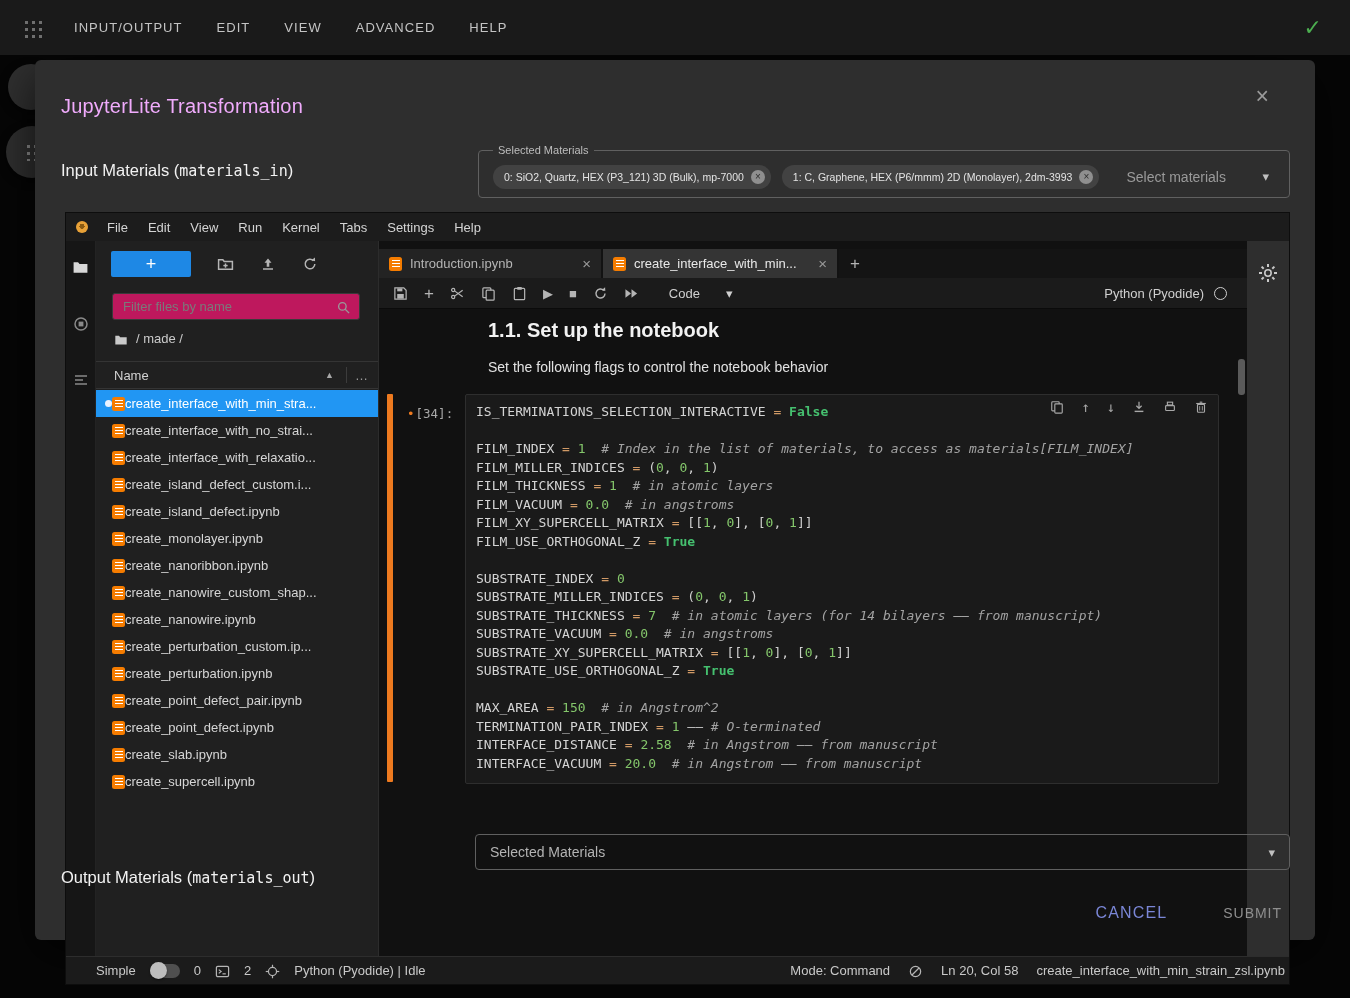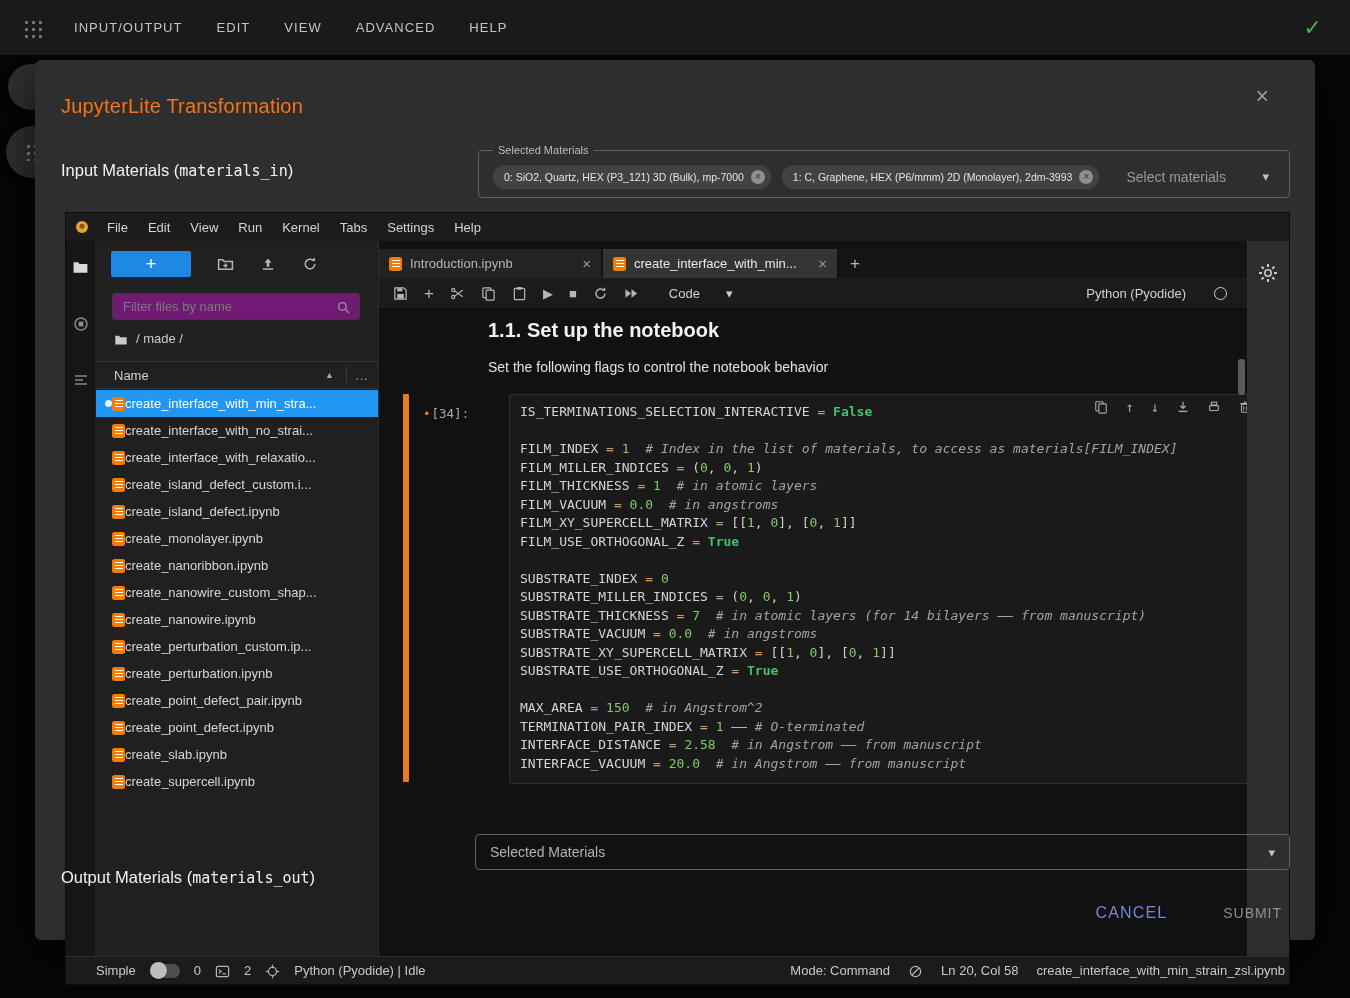--- a/index.html
+++ b/index.html
@@ -26,21 +26,21 @@
   .floating-btn { position:absolute; border-radius:50%; background:#303030; z-index:1;
     box-shadow:0 3px 8px rgba(0,0,0,.55); color:#8a8a8a; display:flex; align-items:center; justify-content:center; border:none; }
   .fb1 { left:8px; top:64px; width:46px; height:46px; }
   .fb2 { left:6px; top:126px; width:52px; height:52px; }
   .drag-dots { width:14px; height:18px;
     background-image:radial-gradient(#8a8a8a 1.6px, transparent 1.8px); background-size:7px 7px; }
 
   
   .dialog { position:absolute; left:35px; top:60px; width:1280px; height:880px; background:#2e2e2e;
     border-radius:6px; z-index:2; box-shadow:0 14px 50px rgba(0,0,0,.7); }
-  .dialog-title { position:absolute; left:26px; top:22px; font-size:20px; font-weight:500; color:#f97316; letter-spacing:.2px; }
+  .dialog-title { position:absolute; left:26px; top:22px; font-size:20px; font-weight:500; color:#f0abfc; letter-spacing:.2px; }
   .dialog-close { position:absolute; right:40px; top:24px; background:none; border:none; color:#9a9a9a; font-size:23px; line-height:1; }
 
   .io-label { position:absolute; left:26px; font-size:16.5px; color:#f2f2f2; }
   .io-label code { font-family:"DejaVu Sans Mono", monospace; font-size:15px; }
   .input-label { top:101px; }
   .output-label { top:808px; }
 
   .mat-fieldset { position:absolute; left:443px; top:84px; width:812px; height:54px;
     border:1px solid #606060; border-radius:4px; display:flex; align-items:center; padding:0 14px; margin:0; }
   .mat-fieldset legend { font-size:11px; color:#bdbdbd; padding:0 5px; }
@@ -64,21 +64,21 @@
   .jmain { flex:1; display:flex; min-height:0; }
   .jstrip { width:30px; background:#161616; border-right:1px solid #232323;
     display:flex; flex-direction:column; align-items:center; padding-top:18px; gap:40px; }
   .strip-btn { background:none; border:none; padding:0; line-height:0; }
 
   .jfiles { width:283px; background:#202020; position:relative; border-right:1px solid #2c2c2c; }
   .factions { position:absolute; top:10px; left:15px; display:flex; align-items:center; gap:26px; }
   .new-btn { width:80px; height:26px; background:#1e88e5; border:none; border-radius:2px; color:#fff;
     font-size:18px; line-height:1; display:flex; align-items:center; justify-content:center; }
   .icon-btn { background:none; border:none; padding:0; line-height:0; }
-  .filter { position:absolute; top:52px; left:16px; width:248px; height:27px; background:#701a75;
+  .filter { position:absolute; top:52px; left:16px; width:248px; height:27px; background:#be185d;
     border:1px solid #3a3a3a; border-radius:3px; display:flex; align-items:center; padding:0 8px; }
   .filter input { flex:1; background:transparent; border:none; outline:none; color:#ddd; font-size:13px; min-width:0; }
   .filter input::placeholder { color:#7a7a7a; }
   .crumbs { position:absolute; top:90px; left:18px; display:flex; align-items:center; gap:8px; color:#cbcbcb; font-size:13px; }
   .fheader { position:absolute; top:120px; left:0; right:0; height:28px; border-top:1px solid #343434; border-bottom:1px solid #343434;
     display:flex; align-items:center; padding:0 10px 0 18px; color:#d2d2d2; font-size:13px; }
   .sort-caret { margin-left:auto; font-size:9px; color:#a8a8a8; margin-right:12px; }
   .hdr-div { width:1px; height:16px; background:#3c3c3c; margin-right:8px; }
   .hdr-more { color:#9a9a9a; font-size:13px; background:none; border:none; padding:0; }
   .flist { position:absolute; top:149px; left:0; right:0; bottom:0; overflow:hidden; }
@@ -98,27 +98,27 @@
     color:#b5b5b5; background:#232323; border-right:2px solid #121212; }
   .jtab.active { background:#343434; color:#e9e9e9; width:236px; }
   .tab-label { white-space:nowrap; overflow:hidden; }
   .tab-x { margin-left:auto; background:none; border:none; color:#9a9a9a; font-size:15px; padding:0; }
   .jtab-plus { width:32px; background:none; border:none; color:#b5b5b5; font-size:17px; }
 
   .jtoolbar { height:31px; flex:0 0 31px; background:#1b1b1b; display:flex; align-items:center;
     padding:0 14px; gap:16px; border-bottom:1px solid #0b0b0b; }
   .tb-glyph { background:none; border:none; color:#b5b5b5; font-size:13px; padding:0; line-height:1; }
   .code-dd { display:flex; align-items:center; gap:26px; color:#d0d0d0; font-size:13px; background:none; border:none; margin-left:8px; }
-  .kernel-picker { margin-left:auto; display:flex; align-items:center; gap:28px; color:#d0d0d0; font-size:13px; background:none; border:none; }
+  .kernel-picker { margin-left:auto; display:flex; align-items:center; gap:10px; color:#d0d0d0; font-size:13px; background:none; border:none; }
   .kcircle { width:13px; height:13px; border:1.5px solid #cfcfcf; border-radius:50%; }
 
   .jcontent { flex:1; position:relative; overflow:hidden; }
   .md-h { margin:10px 0 0 109px; font-size:20px; font-weight:700; color:#f2f2f2; }
   .md-p { margin:17px 0 0 109px; font-size:14px; color:#e2e2e2; }
-  .cell { position:relative; margin:19px 0 0 24px;padding-left:28px; }
+  .cell { position:relative; margin:19px 0 0 8px; }
   .cellbar { position:absolute; left:0; top:0; bottom:2px; width:6px; background:#ee7a1f; border-radius:1px; }
   .prompt { position:absolute; left:20px; top:12px; font-family:"DejaVu Sans Mono",monospace; font-size:12.5px; color:#a8a8a8; white-space:nowrap; }
   .prompt .pdot { color:#ee7a1f; margin-right:1px; }
   .editor { margin-left:78px; width:754px; background:#1a1a1a; border:1px solid #2e2e2e; border-radius:2px;
     padding:8px 10px 10px; position:relative; font-family:"DejaVu Sans Mono",monospace; font-size:13px; line-height:18.5px; }
   .cl { white-space:pre; }
   .tv { color:#d4d4d4; } .to { color:#d19a66; } .tn { color:#84c66b; }
   .tk { color:#45c06f; font-weight:bold; } .tc { color:#a3a3a3; font-style:italic; } .tp { color:#cfcfcf; }
   .cell-toolbar { position:absolute; top:5px; right:10px; display:flex; gap:17px; align-items:center; background:#1a1a1a; padding-left:6px; }
   .ct-btn { background:none; border:none; padding:0; line-height:0; color:#a8a8a8; font-size:14px; }

